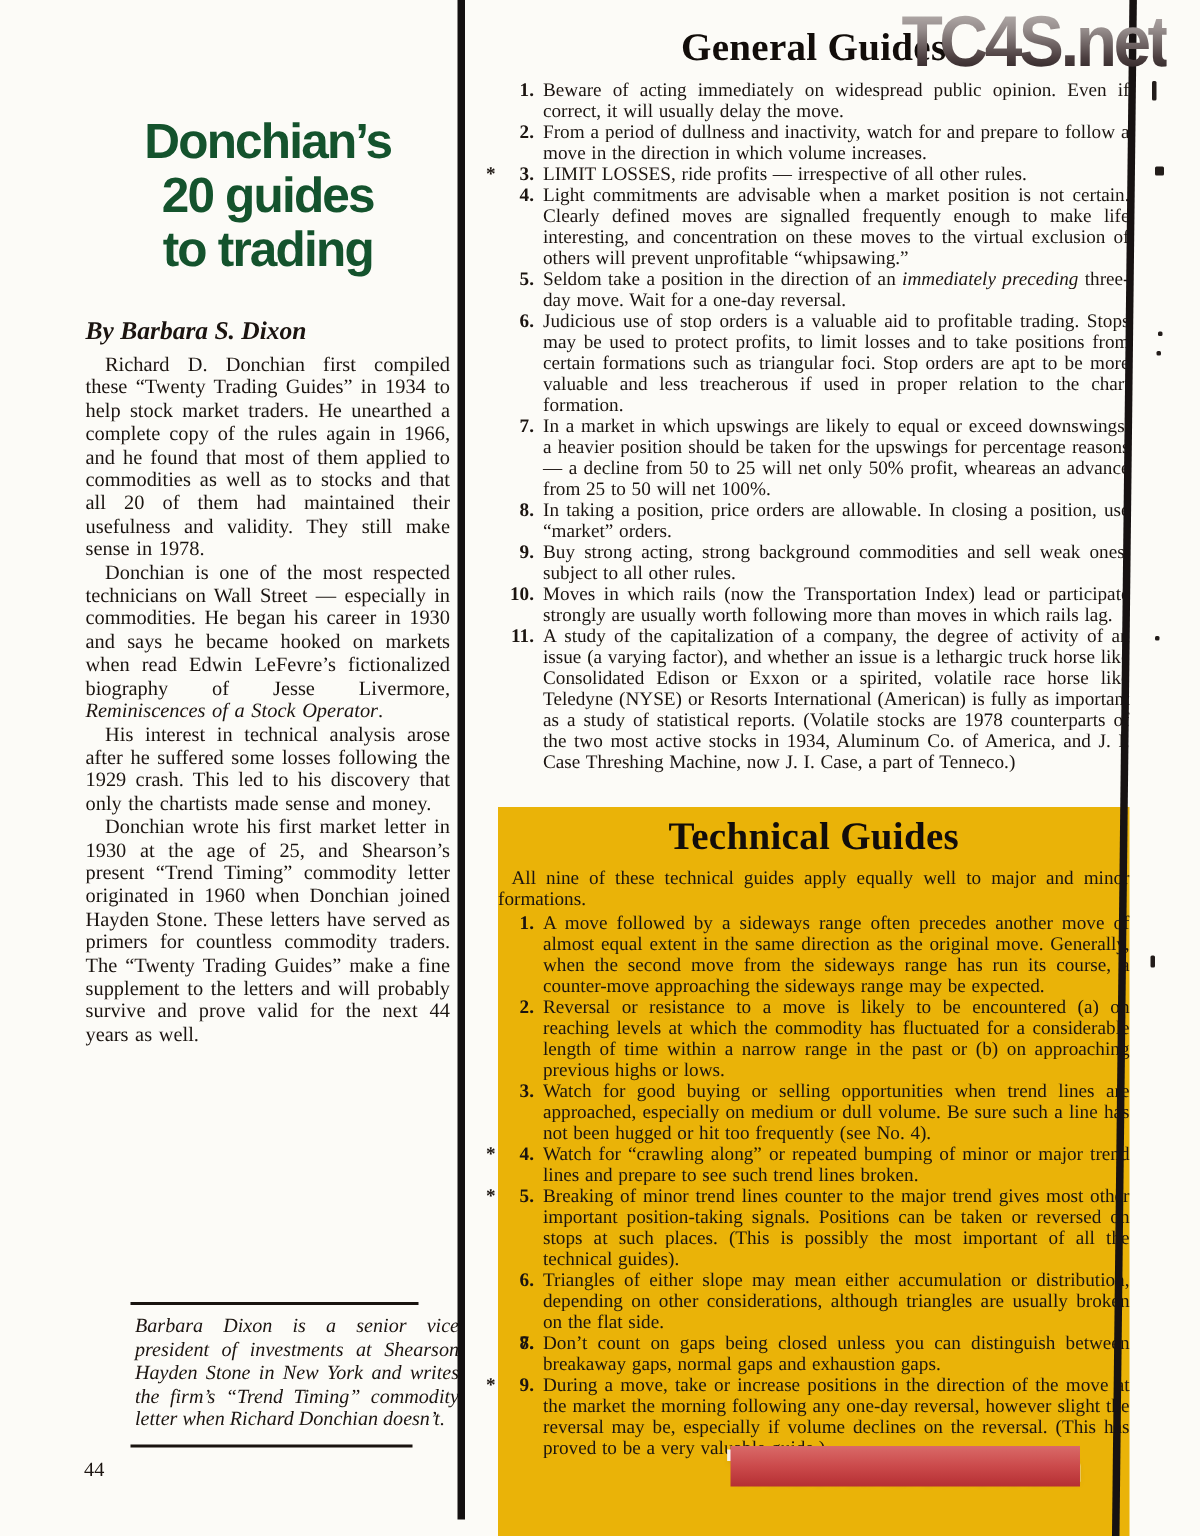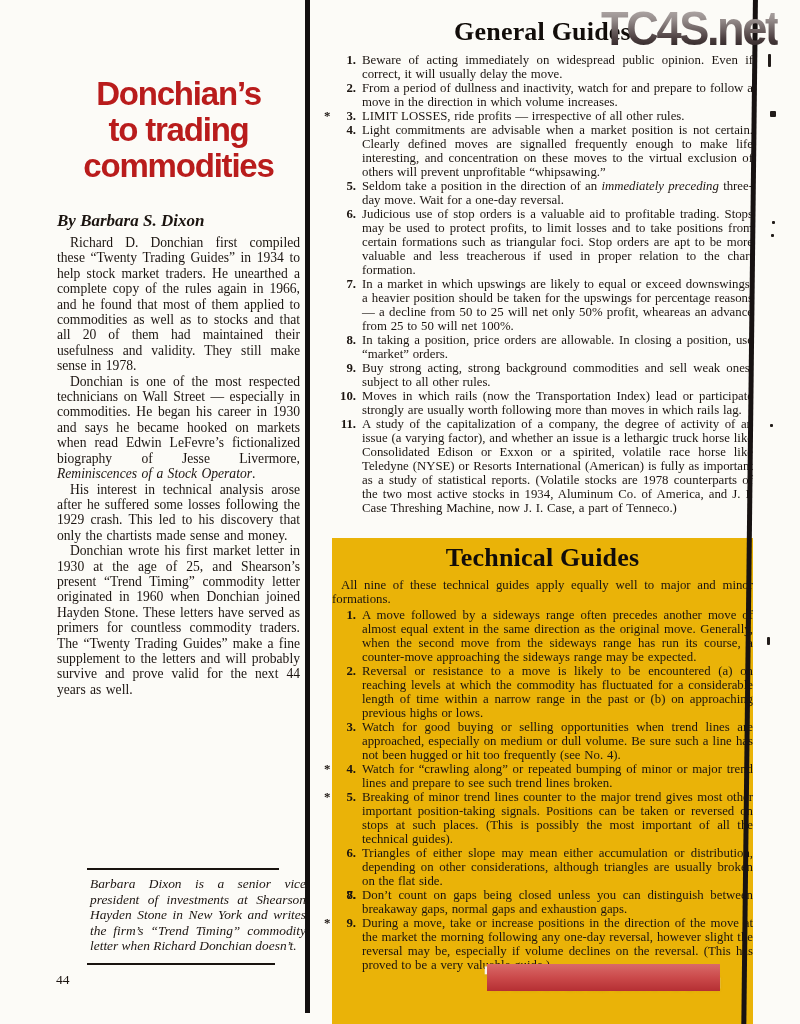--- a/index.html
+++ b/index.html
@@ -5,21 +5,21 @@
   html,body{margin:0;padding:0;}
   .page{
     position:relative;width:800px;height:1024px;background:#fcfbf7;
     font-family:"Liberation Serif",serif;color:#1b1410;overflow:hidden;
   }
   
   .left-col{position:absolute;left:57px;top:0;width:243px;}
   .title{
     margin-top:76px;text-align:center;
     font-family:"Liberation Sans",sans-serif;font-weight:bold;
-    font-size:33px;line-height:36px;letter-spacing:-1.2px;color:#b91c1c;
+    font-size:33px;line-height:36px;letter-spacing:-1.2px;color:#14532d;
   }
   .byline{margin-top:27px;font-style:italic;font-weight:bold;font-size:17px;}
   .paras{margin-top:4px;}
   .para{
     margin:0;font-size:13.6px;line-height:15.4px;text-align:justify;
     text-indent:13px;word-spacing:1px;
   }
   .it{font-style:italic;}
   .bio-block{
     position:absolute;left:57px;top:868px;width:243px;background:#fcfbf7;z-index:1;
@@ -85,22 +85,22 @@
   .wm-traders .wm-fill{background:linear-gradient(180deg,#d96a68 0%,#cb4a4b 50%,#b52f33 100%);}
 </style>
 </head>
 <body>
 
 <div class="page">
 
   <div class="left-col">
     <div class="title">
         <div>Donchian’s</div>
+        <div>20 guides</div>
         <div>to trading</div>
-        <div>commodities</div>
       </div>
     <div class="byline">By Barbara S. Dixon</div>
     <div class="paras">
         <p class="para"><span>Richard D. Donchian first compiled these “Twenty Trading Guides” in 1934 to help stock market traders. He unearthed a complete copy of the rules again in 1966, and he found that most of them applied to commodities as well as to stocks and that all 20 of them had maintained their usefulness and validity. They still make sense in 1978.</span></p>
         <p class="para"><span>Donchian is one of the most respected technicians on Wall Street — especially in commodities. He began his career in 1930 and says he became hooked on markets when read Edwin LeFevre’s fictionalized biography of Jesse Livermore, </span><span class="it">Reminiscences of a Stock Operator</span><span>.</span></p>
         <p class="para"><span>His interest in technical analysis arose after he suffered some losses following the 1929 crash. This led to his discovery that only the chartists made sense and money.</span></p>
         <p class="para"><span>Donchian wrote his first market letter in 1930 at the age of 25, and Shearson’s present “Trend Timing” commodity letter originated in 1960 when Donchian joined Hayden Stone. These letters have served as primers for countless commodity traders. The “Twenty Trading Guides” make a fine supplement to the letters and will probably survive and prove valid for the next 44 years as well.</span></p>
       </div>
   </div>
 

